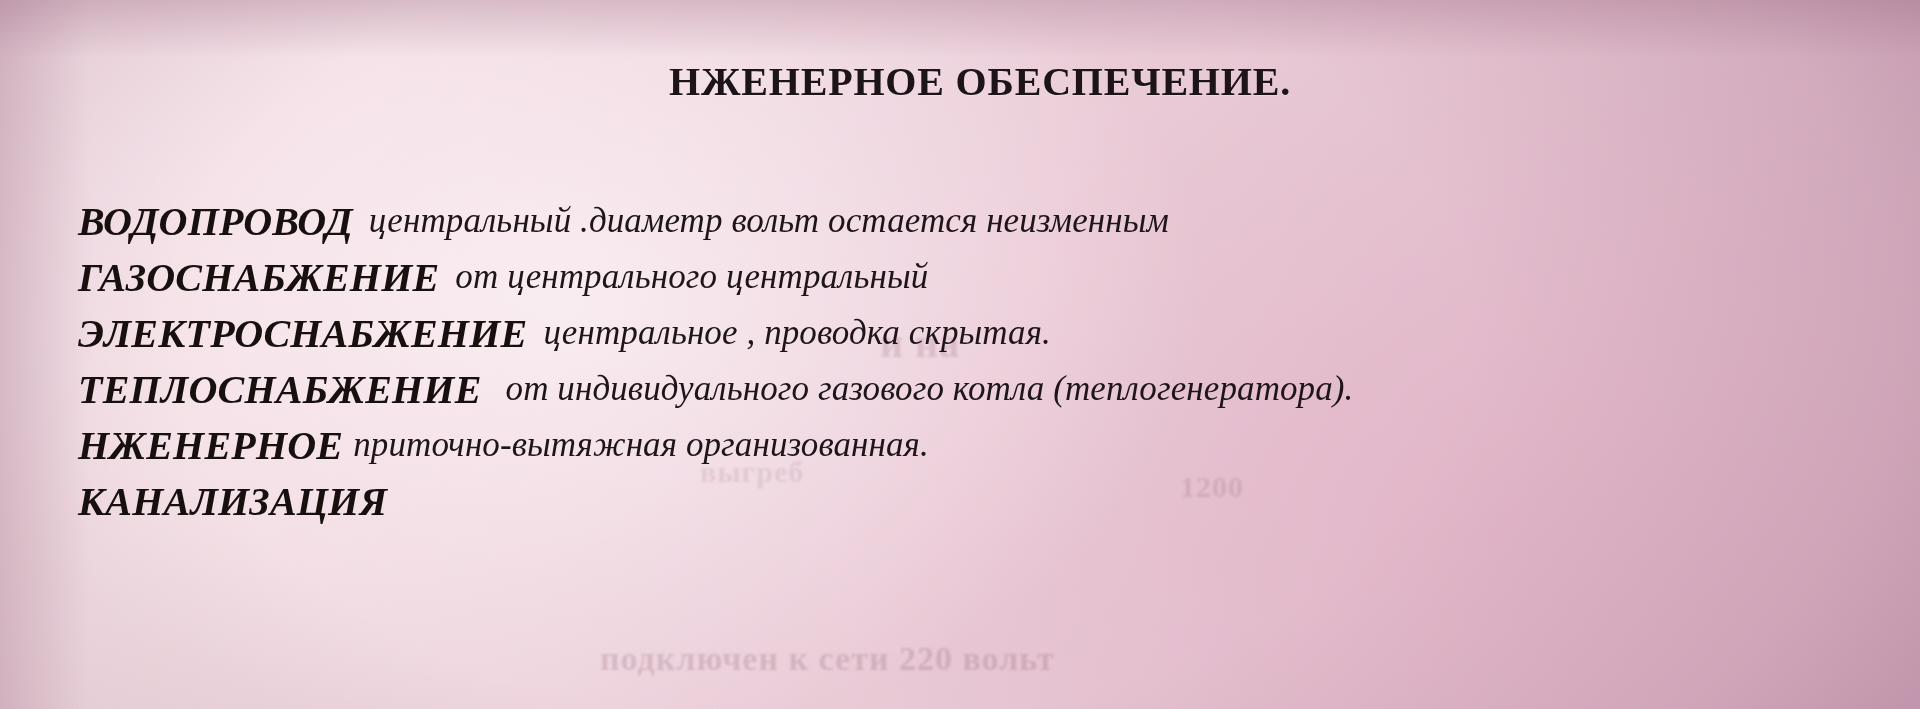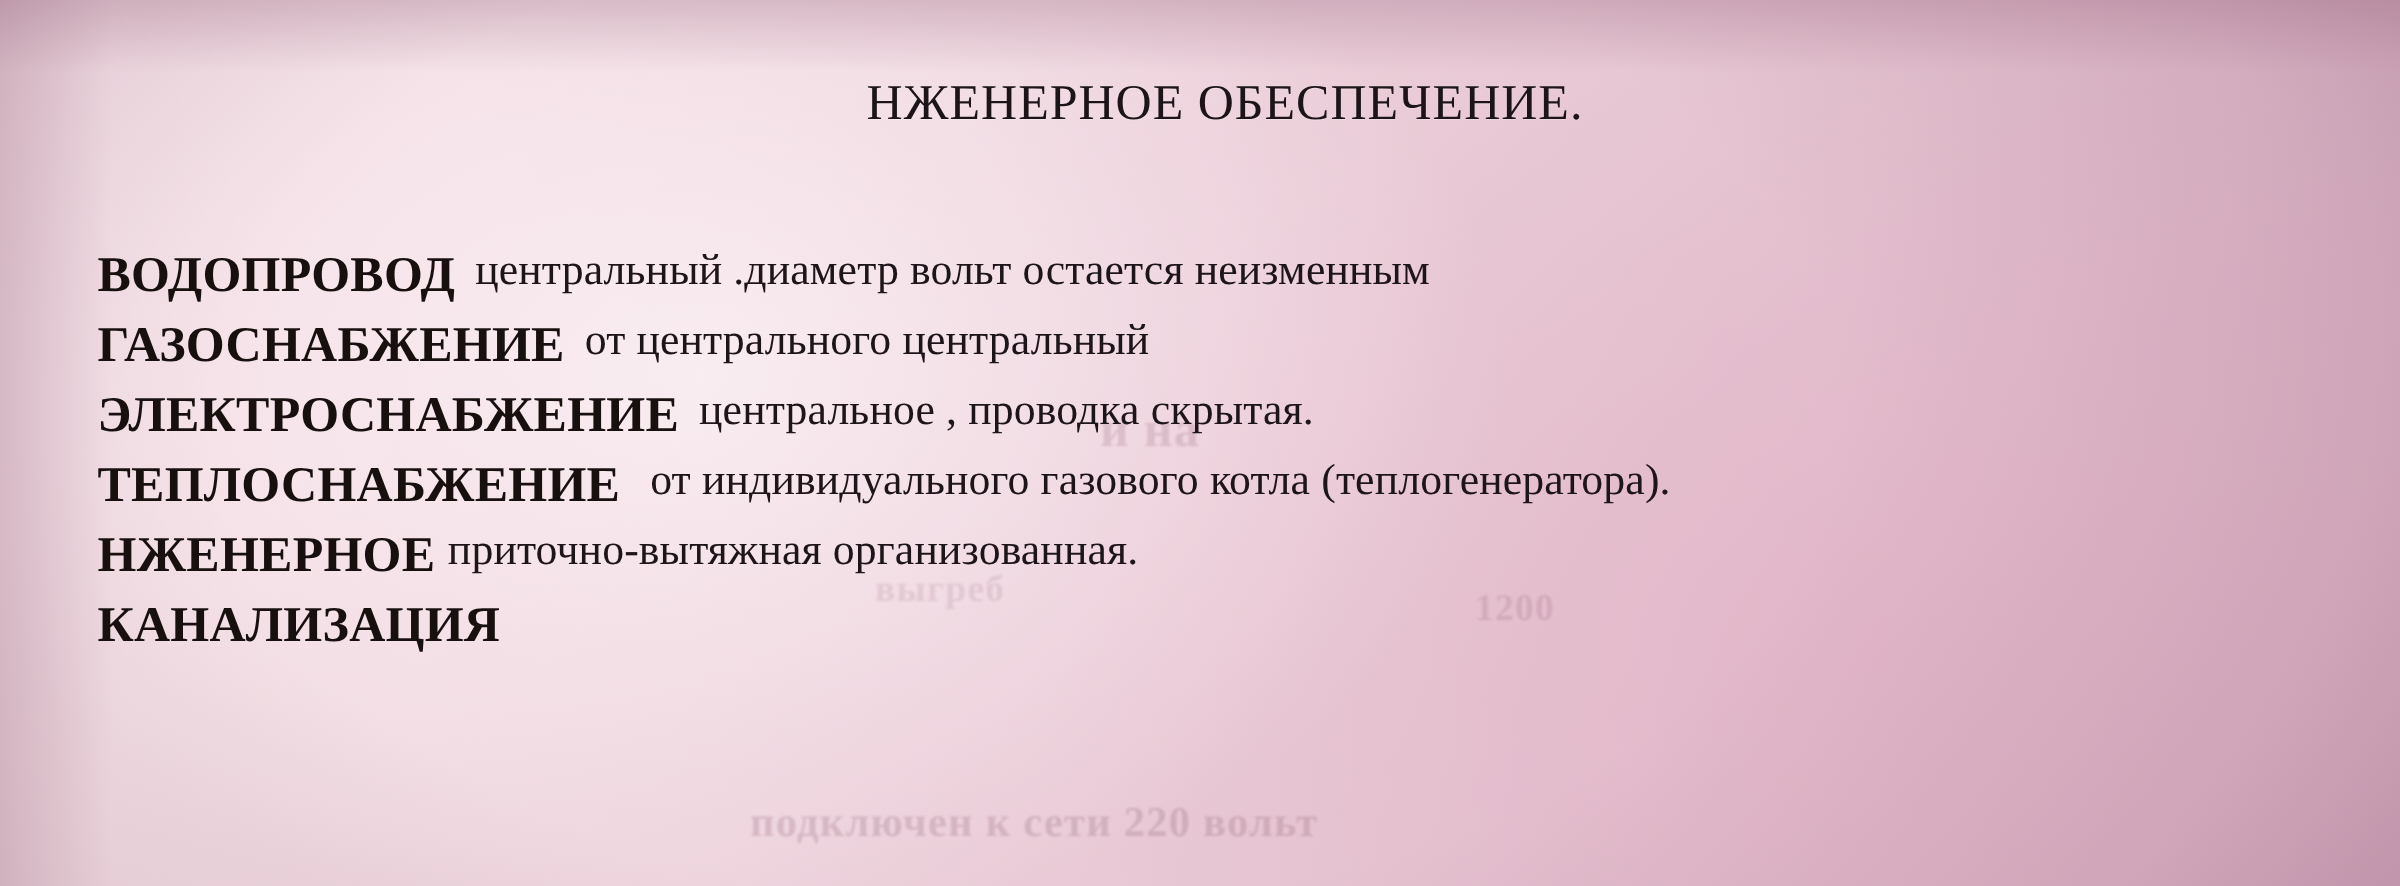--- a/index.html
+++ b/index.html
@@ -75,40 +75,41 @@
     z-index: 5;
   }
 
   #doc-title {
     position: absolute;
     left: 0;
     right: 0;
     top: 58px;
     text-align: center;
     font-size: 40px;
-    font-weight: normal;
+    font-weight: bold;
     letter-spacing: 0.8px;
     color: #1c1418;
     text-shadow: 0 1px 0 rgba(255,255,255,0.25);
     padding-left: 40px;
   }
 
   #spec-list {
     position: absolute;
     left: 78px;
     top: 196px;
     width: 1800px;
   }
 
   .spec-row {
     display: flex;
-    align-items: flex-start;
+    align-items: center;
     margin-bottom: 6px;
     height: 50px;
     white-space: nowrap;
+    font-style: italic;
   }
 
   .spec-term {
     font-size: 40px;
     font-weight: bold;
     color: #17100f;
     letter-spacing: 0.2px;
   }
 
   .spec-desc {

